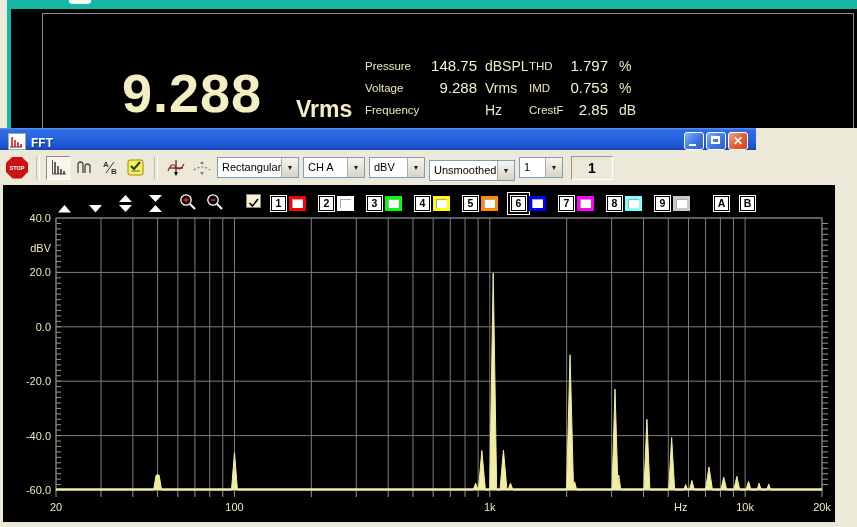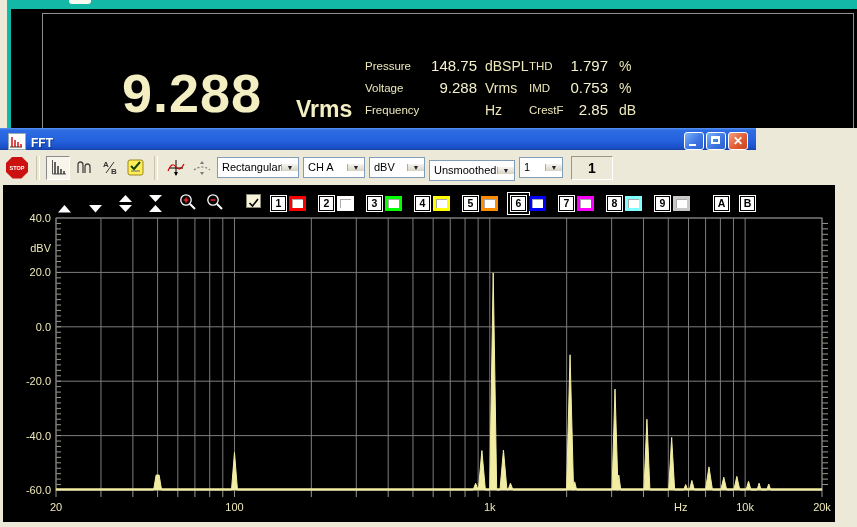--- a/index.html
+++ b/index.html
@@ -32,21 +32,21 @@
   .glyph-max{position:absolute;left:4px;top:3px;width:9px;height:8px;border:2px solid #fff;border-top-width:3px;box-sizing:border-box;}
   .glyph-x{position:absolute;left:0;top:0;width:100%;height:100%;color:#fff;font-size:12px;font-weight:bold;text-align:center;line-height:16px;}
 
   .toolbar{position:absolute;left:0;top:22px;width:857px;height:35px;display:flex;align-items:center;padding-left:4px;box-sizing:border-box;background:#ECE9D8;}
   .tb-sep{width:2px;height:24px;border-left:1px solid #c6c2ae;border-right:1px solid #fff;margin:0 5px;}
   .tb-btn{width:24px;height:24px;display:flex;align-items:center;justify-content:center;flex:0 0 auto;margin:0 1px;}
   .tb-btn.pressed{border:1px solid;border-color:#8a8a8a #fff #fff #8a8a8a;background:#F7F5EC;box-sizing:border-box;}
   .stop-btn{width:22px;height:22px;margin:0 3px 0 2px;background:#CC1111;color:#fff;font-size:5.5px;font-weight:bold;
     display:flex;align-items:center;justify-content:center;
     clip-path:polygon(30% 0,70% 0,100% 30%,100% 70%,70% 100%,30% 100%,0 70%,0 30%);}
-  .combo{display:flex;height:21px;border:1px solid #7f9db9;background:#fff;box-sizing:border-box;margin:0 2px;align-items:center;}
+  .combo{display:flex;height:21px;border:1px solid #7f9db9;background:#fff;box-sizing:border-box;margin:0 2px;}
   .combo .txt{font-size:11px;line-height:19px;padding:0 4px;color:#000;white-space:nowrap;overflow:hidden;flex:1;}
   .combo .btn{width:16px;background:linear-gradient(180deg,#f6f4ee,#d8d4c4);border-left:1px solid #aab;
     display:flex;align-items:center;justify-content:center;font-size:7px;color:#223;}
   .avg-display{width:40px;height:22px;border:1px solid;border-color:#9a9684 #fff #fff #9a9684;background:#ECE9D8;
     font-size:14px;font-weight:bold;text-align:center;line-height:22px;margin-left:6px;color:#000;}
 
   
   .chart-panel{left:3px;top:185px;width:832px;height:337px;background:#000;}
   .nav-btn{position:absolute;cursor:pointer;}
   .chkbox{position:absolute;left:243px;top:9px;width:15px;height:14px;background:#F8F3D9;border:1px solid #8a8a7a;box-sizing:border-box;}

